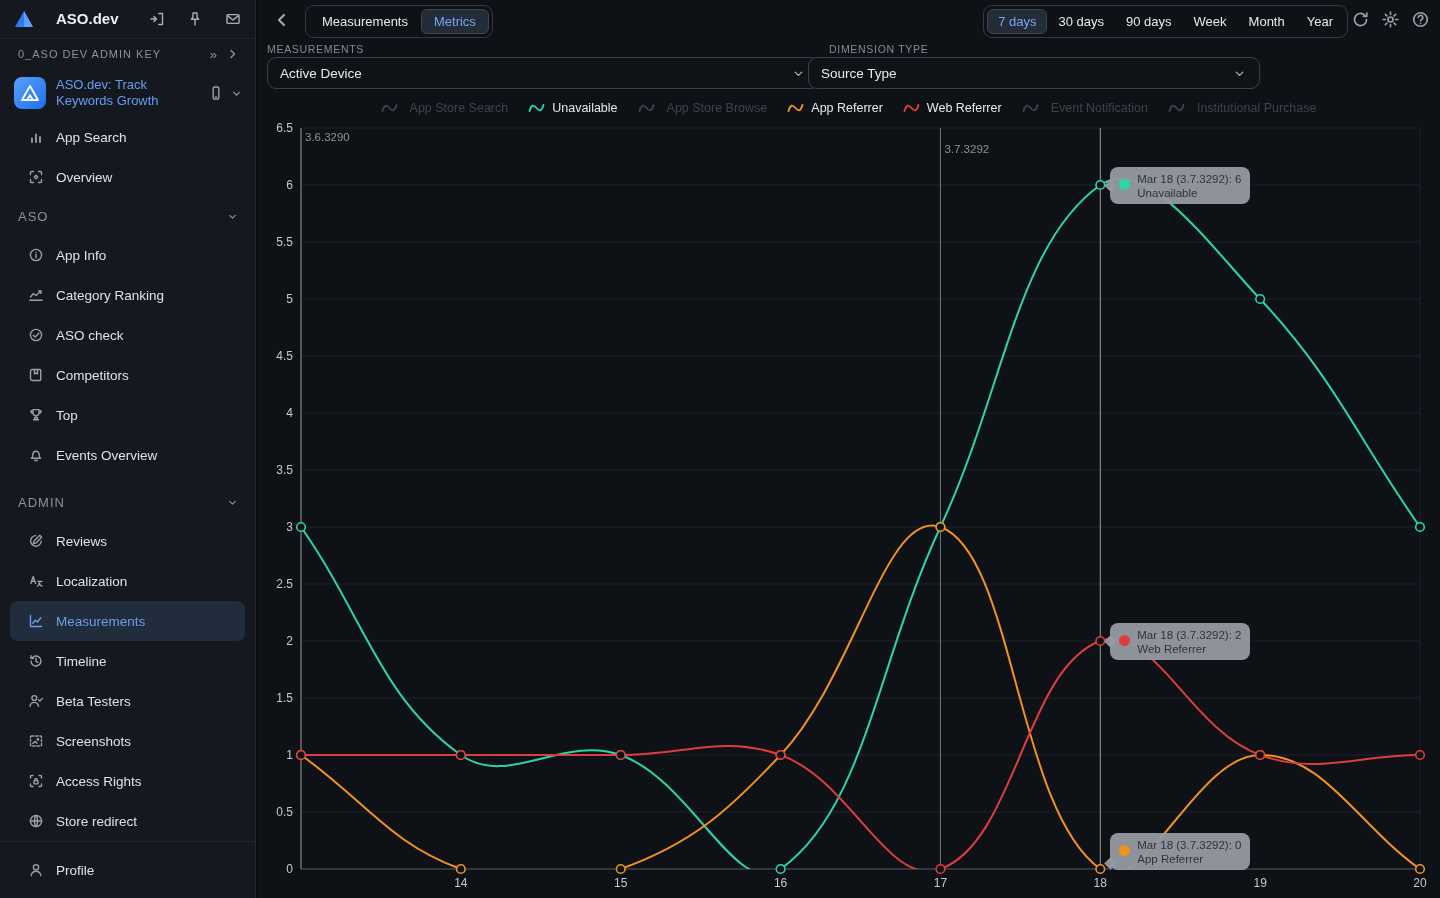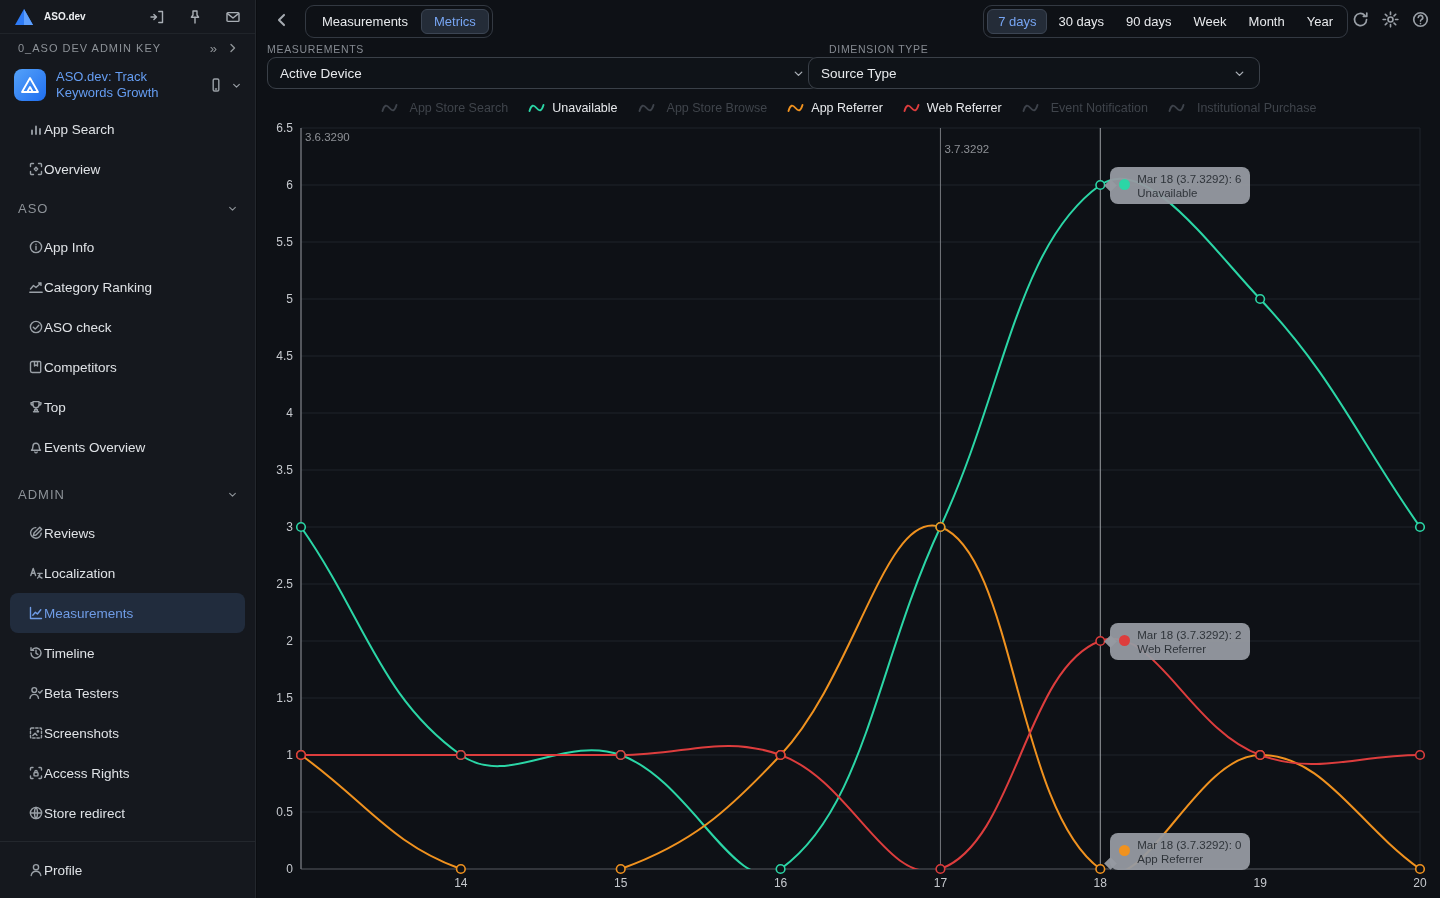--- a/index.html
+++ b/index.html
@@ -3,41 +3,41 @@
 <meta charset="utf-8">
 <style>
   * { margin:0; padding:0; box-sizing:border-box; }
   html,body { width:1440px; height:898px; overflow:hidden; }
   body { background:#0b0d11; font-family:"Liberation Sans", sans-serif; color:#e7e9ec; font-size:13px; }
   svg.ic { width:16px; height:16px; stroke:currentColor; fill:none; stroke-width:1.4; stroke-linecap:round; stroke-linejoin:round; flex:none; }
 
   
   .sidebar { position:absolute; left:0; top:0; width:256px; height:898px; background:#15181e; border-right:1px solid #23272d; display:flex; flex-direction:column; }
   .sb-header { height:40px; display:flex; align-items:center; padding:0 14px; gap:10px; border-bottom:1px solid #20242a; }
-  .sb-title { font-weight:bold; font-size:10px; color:#eceef1; flex:1; }
+  .sb-title { font-weight:bold; font-size:15px; color:#eceef1; flex:1;margin-left:12px; }
   .sb-header .hic { color:#a9aeb5; display:flex; align-items:center; }
   .sb-header .hic + .hic { margin-left:12px; }
   .sb-key { height:32px; display:flex; align-items:center; padding:0 14px 0 18px; color:#8d9298; font-size:11px; letter-spacing:1px; }
   .sb-key .lbl { flex:1; }
   .sb-key .dbl { font-size:13px; color:#909499; margin-right:8px; letter-spacing:0; }
   .sb-app { display:flex; align-items:center; gap:10px; padding:7px 12px 7px 14px; }
   .app-badge { width:32px; height:32px; border-radius:8px; background:linear-gradient(135deg,#55a2f9,#1f6ef0); display:flex; align-items:center; justify-content:center; flex:none; }
   .app-badge svg { width:20px; height:18px; stroke:#fff; fill:none; stroke-width:1.8; stroke-linejoin:round; }
   .sb-app .atitle { color:#659df2; font-size:13px; line-height:1.28; flex:1; }
   .sb-app .aic { color:#9aa0a7; display:flex; align-items:center; gap:6px; }
   .nav { flex:1; }
-  .nav-item { height:40px; display:flex; align-items:center; gap:0; margin:0 10px; padding-left:18px; border-radius:8px; color:#dfe2e6; font-size:13.5px; cursor:pointer; }
+  .nav-item { height:40px; display:flex; align-items:center; gap:12px; margin:0 10px; padding-left:18px; border-radius:8px; color:#dfe2e6; font-size:13.5px; cursor:pointer; }
   .nav-item svg { color:#9aa0a7; }
   .nav-item.active { background:#212c3d; color:#6f9ce6; }
   .nav-item.active svg { color:#6f9ce6; }
   .nav-sec { height:38px; display:flex; align-items:center; padding:0 16px 0 18px; color:#8d9298; font-size:13px; letter-spacing:1px; }
   .nav-sec.tools { margin-top:8px; }
   .nav-sec .lbl { flex:1; }
   .nav-sec svg { color:#8d9298; }
-  .sb-footer { border-top:1px solid #23272d; margin-top:8px; }
+  .sb-footer { border-top:1px solid #23272d; }
   .sb-footer .nav-item { height:44px; margin:6px 10px; }
 
   
   .main { position:absolute; left:257px; top:0; width:1183px; height:898px; background:#0e1116; }
   .back-btn { position:absolute; left:14px; top:9px; width:22px; height:22px; color:#a6abb1; display:flex; align-items:center; justify-content:center; cursor:pointer; }
   .seg { position:absolute; top:5px; display:flex; align-items:center; border:1px solid #333942; border-radius:9px; padding:3px; background:transparent; }
   .seg.tabs { left:48px; }
   .seg.ranges { right:92px; }
   .seg .opt { padding:4px 12px; border-radius:6px; color:#e7e9ec; font-size:13px; white-space:nowrap; cursor:pointer; border:1px solid transparent; }
   .seg.ranges .opt { padding:4px 10px; }

